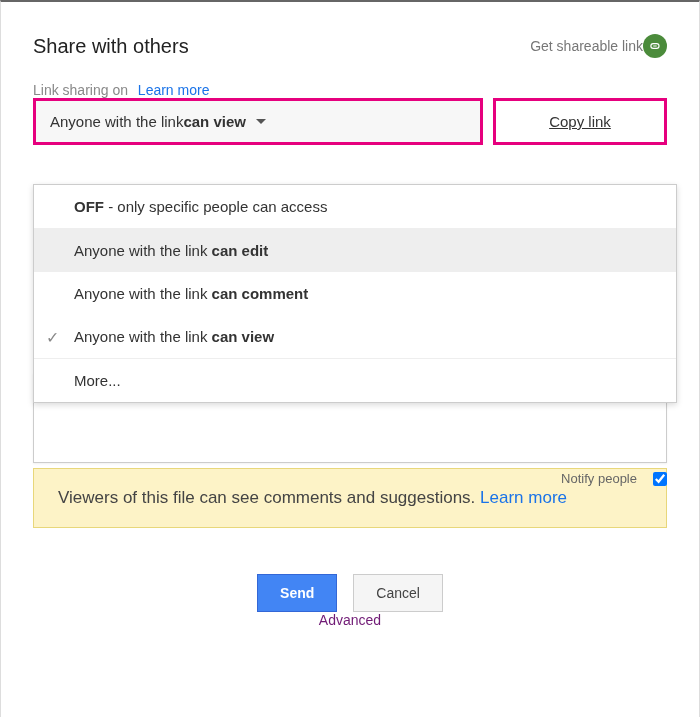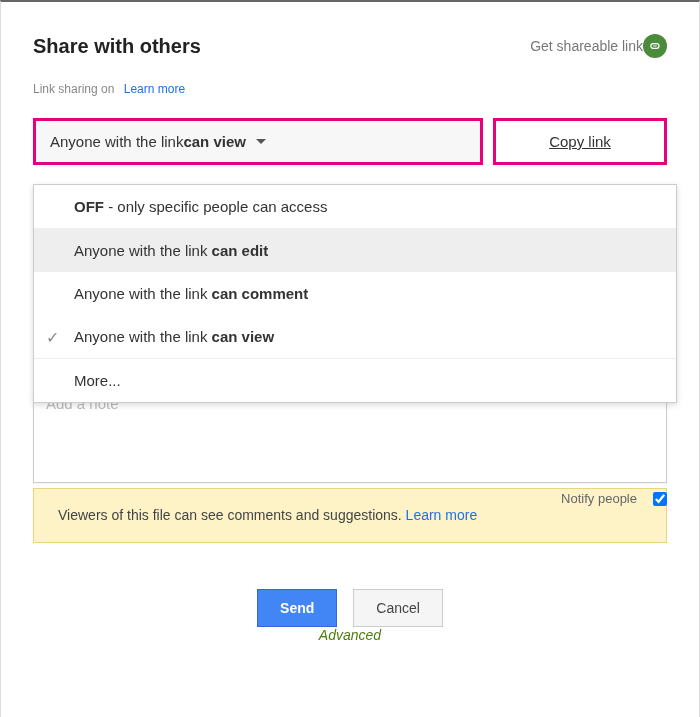--- a/index.html
+++ b/index.html
@@ -17,44 +17,44 @@
       padding: 32px;
     }
     .header {
       display: flex;
       justify-content: space-between;
       align-items: center;
       margin-bottom: 24px;
     }
     .title {
       font-size: 20px;
-      font-weight: bold;
+      font-weight: normal;
       color: #222;
     }
     .shareable-link {
       display: flex;
       align-items: center;
       color: #777;
       font-size: 14px;
       cursor: pointer;
     }
     .link-icon {
       width: 24px;
       height: 24px;
       border-radius: 50%;
       background: #4b8b3b;
       display: inline-flex;
       align-items: center;
       justify-content: center;
     }
     .link-icon svg { width: 14px; height: 14px; fill: #fff; }
     .status-row {
-      font-size: 12px;
+      font-size: 14px;
       color: #888;
-      margin-bottom: 22px;
+      margin-bottom: 0;
     }
     .status-row .learn-more { color: #1a73e8; cursor: pointer; margin-left: 6px; }
     .controls-row {
       display: flex;
       gap: 10px;
       margin-bottom: 0;
     }
     .dropdown-box {
       flex: 1;
       border: 3px solid #e6007e;
@@ -141,21 +141,21 @@
       z-index: 2;
     }
     .notify-row input[type=checkbox] {
       width: 14px; height: 14px;
     }
     .info-banner {
       margin-top: -18px;
       background: #fdf3c7;
       border: 1px solid #e8d77a;
       padding: 16px 24px;
-      font-size: 14px;
+      font-size: 17px;
       color: #444;
       line-height: 1.5;
     }
     .info-banner .learn-more { color: #1a73e8; cursor: pointer; }
     .footer {
       display: flex;
       justify-content: space-between;
       align-items: center;
       margin-top: 46px;
       flex-direction: column;
@@ -169,24 +169,23 @@
       background: #f5f5f5;
       color: #444;
     }
     .btn-primary {
       background: #4285f4;
       border: 1px solid #3367d6;
       color: #fff;
       font-weight: bold;
     }
     .advanced-link {
-      color: #4d7c0f;
-      font-size: 14px;
-      cursor: pointer;
-      font-style: italic;
+      color: #701a75;
+      font-size: 14px;
+      cursor: pointer;
     }
     b { font-weight: bold; }
   </style>
 </head>
 <body>
 
 <div class="container">
 
   <div class="header">
     <div class="title">Share with others</div>

